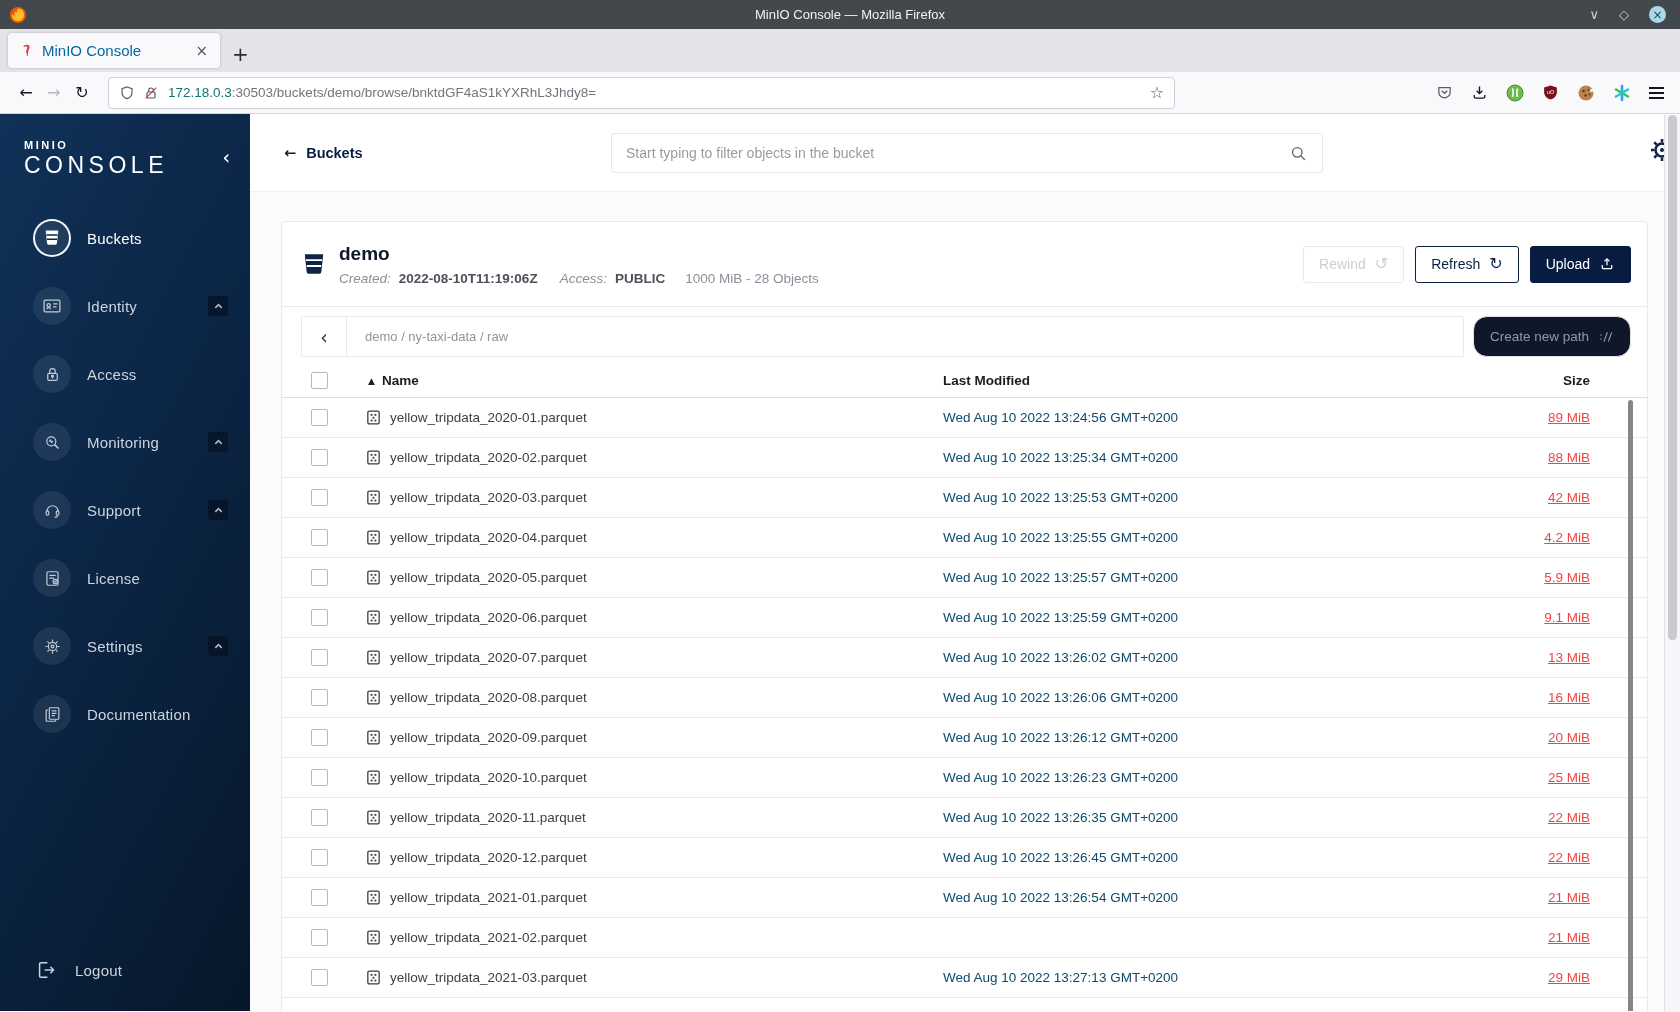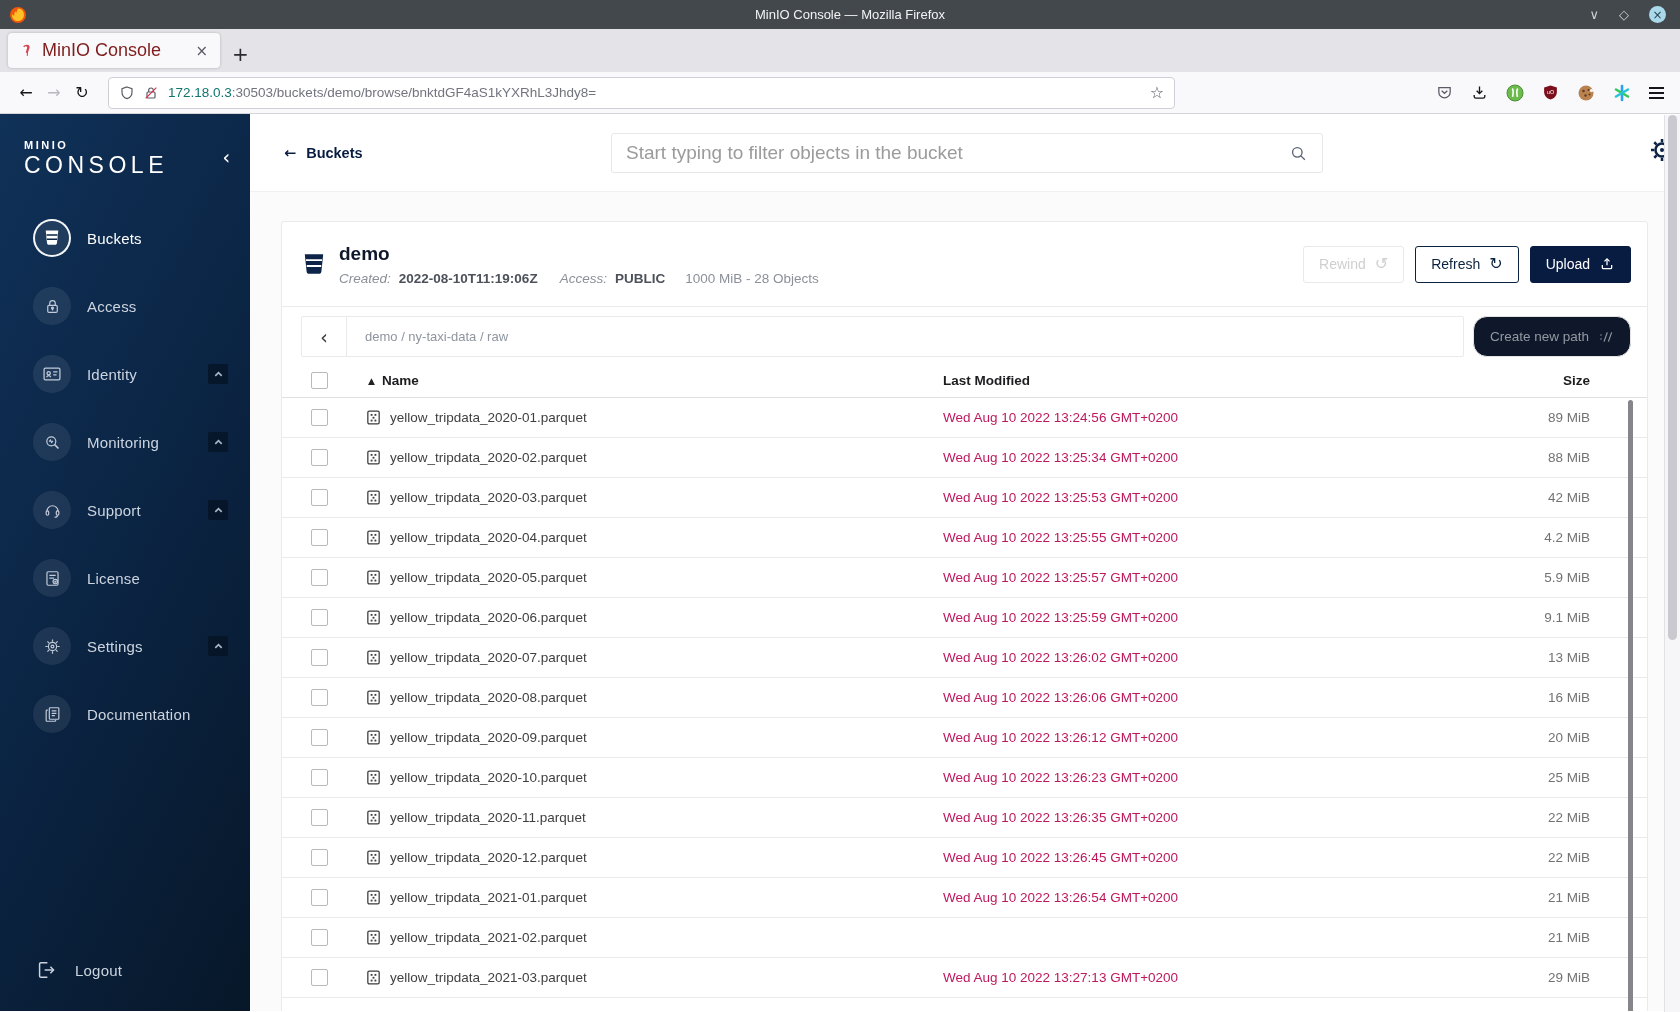--- a/index.html
+++ b/index.html
@@ -12,21 +12,21 @@
   .fx-logo { margin-left:9px; width:18px; height:18px; }
   .win-title { position:absolute; left:0; right:0; text-align:center; color:#f2f3f4; font-size:13px;margin-left:20px; }
   .win-controls { margin-left:auto; display:flex; align-items:center; gap:20px; margin-right:14px; z-index:2; }
   .win-controls .wc { color:#cfd3d6; font-size:13px; line-height:1; }
   .wc-close { width:17px; height:17px; border-radius:50%; background:#a9d9ea; color:#27424f;
               display:flex; align-items:center; justify-content:center; font-size:12px; }
 
   .tabbar { height:43px; background:#e3e3e8; display:flex; align-items:flex-end; padding-left:8px; }
   .tab { width:212px; height:35px; margin-bottom:4px; background:#f9f9fb; border-radius:4px;
          box-shadow:0 0 3px rgba(0,0,0,.22); display:flex; align-items:center; padding:0 8px 0 10px; }
-  .tab-title { margin-left:9px; font-size:18px; color:#7f1d1d; flex:1; }
+  .tab-title { margin-left:9px; font-size:15px; color:#0369a1; flex:1; }
   .tab-close { color:#5b5b66; font-size:15px; padding:0 4px; }
   .new-tab { margin-left:12px; margin-bottom:8px; font-size:20px; color:#2b2b33; line-height:1; }
 
   .toolbar { height:42px; background:#f9f9fb; display:flex; align-items:center; padding:0 10px 0 12px;
              border-bottom:1px solid #d4d4d9; }
   .navbtn { width:28px; text-align:center; font-size:16px; color:#15141a; }
   .navbtn.disabled { color:#b8b8c0; }
   .urlbar { margin-left:12px; width:1067px; height:32px; background:#fff; border:1px solid #cfcfd8;
             border-radius:4px; display:flex; align-items:center; padding:0 10px; }
   .url-text { margin-left:9px; font-size:13.5px; white-space:nowrap; overflow:hidden; }
@@ -57,21 +57,21 @@
            background:rgba(4,13,26,.55); display:flex; align-items:center; justify-content:center; }
   .logout { position:absolute; left:35px; bottom:30px; display:flex; align-items:center; }
   .logout .mlabel { margin-left:18px; }
 
   .main { position:relative; flex:1; background:#fbfbfb; overflow:hidden; }
   .main-header { position:relative; height:78px; background:#fff; border-bottom:1px solid #f0f0f2; }
   .back-link { position:absolute; left:34px; top:50%; transform:translateY(-50%);
                display:flex; align-items:center; gap:10px; color:#081c42; font-weight:bold; font-size:14.5px; }
   .search-box { position:absolute; left:361px; top:19px; width:712px; height:40px; background:#fff;
                 border:1px solid #e7e7e7; border-radius:3px; display:flex; align-items:center; padding:0 14px; }
-  .search-box input { flex:1; border:none; outline:none; font-size:19px; color:#333; background:transparent;
+  .search-box input { flex:1; border:none; outline:none; font-size:14px; color:#333; background:transparent;
                       font-family:"Liberation Sans",sans-serif; }
   .search-box input::placeholder { color:#9b9b9b; }
   .gear-btn { position:absolute; right:3px; top:21px; }
 
   
   .card { position:absolute; left:31px; top:107px; width:1367px; height:840px; background:#fff;
           border:1px solid #eaeaea; border-radius:3px; }
   .card-header { height:85px; border-bottom:1px solid #eaeaea; display:flex; align-items:center;
                  padding:0 16px 0 19px; }
   .bucket-title-block { margin-left:12px; }
@@ -103,22 +103,22 @@
   .cb { width:17px; height:17px; flex:none; border:1px solid #b9b9b9; border-radius:2px; background:#fff; }
   .name-h { margin-left:40px; width:575px; display:flex; align-items:center; gap:7px; }
   .sort-caret { font-size:9px; color:#222; }
   .mod-h { width:560px; }
   .size-h { flex:1; text-align:right; padding-right:57px; }
 
   .trow { height:40px; display:flex; align-items:center; padding-left:29px;
           border-bottom:1px solid #eaeaea; font-size:13.5px; }
   .obj-icon { margin-left:37px; width:17px; height:17px; flex:none; }
   .cell.name { margin-left:8px; width:553px; color:#3f3f3f; white-space:nowrap; overflow:hidden; }
-  .cell.modified { width:560px; color:#be185d; }
-  .cell.size { flex:1; text-align:right; padding-right:57px; color:#737373; }
+  .cell.modified { width:560px; color:#0c4a6e; }
+  .cell.size { flex:1; text-align:right; padding-right:57px; color:#ef4444;text-decoration:underline; }
 
   .inner-scroll { position:absolute; top:178px; right:14px; width:5px; height:655px;
                   background:#85858a; border-radius:3px; }
 
   .win-scrollbar { position:absolute; left:1664px; top:115px; width:16px; height:897px;
                    background:#f6f6f8; border-left:1px solid #e1e1e5; }
   .win-scrollbar .thumb { position:absolute; left:3px; top:0; width:9px; height:525px;
                           background:#c9c9cf; border-radius:5px; }
 
   svg { display:block; }
@@ -244,45 +244,45 @@
           <svg width="20" height="20" viewBox="0 0 24 24">
             <path d="M4.5 3h15l-1.55 15.2c-.11 1.03-.98 1.8-2.02 1.8H8.07c-1.04 0-1.91-.77-2.02-1.8L4.5 3z" fill="#fff"></path>
             <path d="M5.4 8.3h13.2M6 13.4h12" stroke="#0b2545" stroke-width="1.7"></path>
           </svg>
         </span>
         <span class="mlabel">Buckets</span>
       </div>
 
       <div class="mitem">
         <span class="chip">
+          <svg width="20" height="20" viewBox="0 0 24 24" fill="none" stroke="#c2cbd9" stroke-width="1.5">
+            <rect x="2.5" y="5" width="19" height="14" rx="1.5"></rect>
+            <circle cx="8" cy="11" r="2"></circle>
+              <path d="M5.5 15.8c.5-1.4 1.4-2 2.5-2s2 .6 2.5 2"></path>
+            <path d="M13.5 9.5h5M13.5 13h4"></path>
+          </svg>
+        </span>
+        <span class="mlabel">Identity</span>
+        <span class="mchev">
+          <svg width="11" height="11" viewBox="0 0 12 12" fill="none" stroke="#aab6c6" stroke-width="1.8">
+              <path d="M2.5 7.5L6 4l3.5 3.5"></path>
+            </svg>
+        </span>
+      </div>
+
+      <div class="mitem">
+        <span class="chip">
           <svg width="19" height="19" viewBox="0 0 24 24" fill="none" stroke="#c2cbd9" stroke-width="1.5">
             <rect x="6" y="10.5" width="12" height="9" rx="1.5"></rect>
             <path d="M8.5 10.5V8a3.5 3.5 0 0 1 7 0v2.5"></path>
             <circle cx="12" cy="14" r="1.2" fill="#c2cbd9"></circle>
               <path d="M12 15v2"></path>
           </svg>
         </span>
         <span class="mlabel">Access</span>
-      </div>
-
-      <div class="mitem">
-        <span class="chip">
-          <svg width="20" height="20" viewBox="0 0 24 24" fill="none" stroke="#c2cbd9" stroke-width="1.5">
-            <rect x="2.5" y="5" width="19" height="14" rx="1.5"></rect>
-            <circle cx="8" cy="11" r="2"></circle>
-              <path d="M5.5 15.8c.5-1.4 1.4-2 2.5-2s2 .6 2.5 2"></path>
-            <path d="M13.5 9.5h5M13.5 13h4"></path>
-          </svg>
-        </span>
-        <span class="mlabel">Identity</span>
-        <span class="mchev">
-          <svg width="11" height="11" viewBox="0 0 12 12" fill="none" stroke="#aab6c6" stroke-width="1.8">
-              <path d="M2.5 7.5L6 4l3.5 3.5"></path>
-            </svg>
-        </span>
       </div>
 
       <div class="mitem">
         <span class="chip">
           <svg width="19" height="19" viewBox="0 0 24 24" fill="none" stroke="#c2cbd9" stroke-width="1.5">
             <circle cx="10.5" cy="10.5" r="5.7"></circle>
               <path d="M14.7 14.7L19.5 19.5" stroke-width="2"></path>
             <path d="M7.8 11l1.6-2 1.5 3 1.6-2"></path>
           </svg>
         </span>

